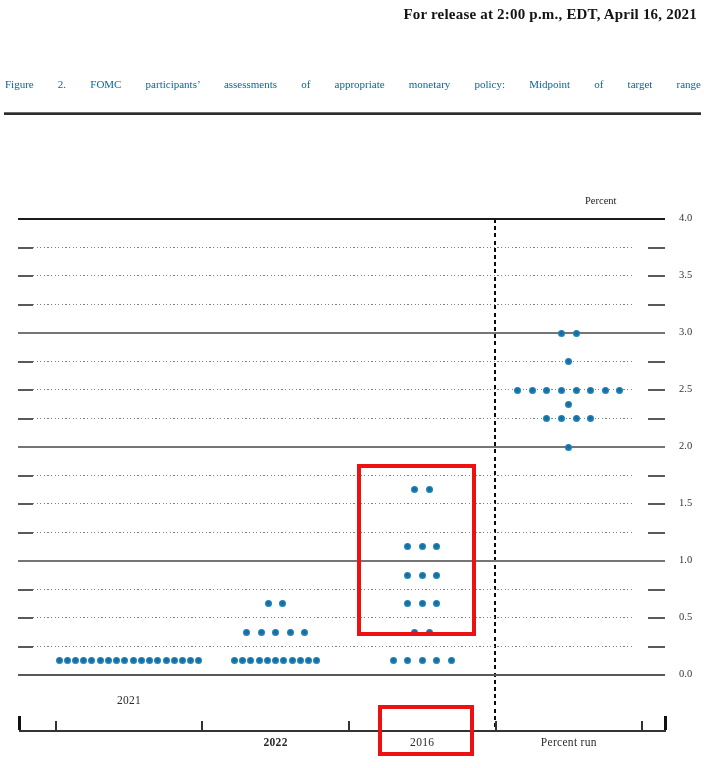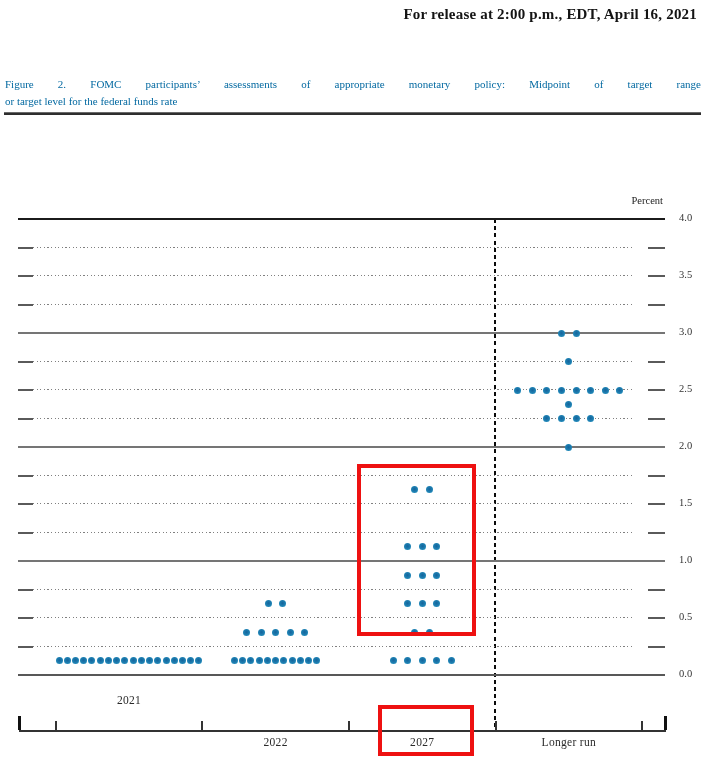--- a/index.html
+++ b/index.html
@@ -16,21 +16,21 @@
     top:76px;left:5px;width:696px;font-size:11px;line-height:16.5px;color:#0369a1;
   }
   #caption .cap1{text-align:justify;text-align-last:justify;}
   #caption .cap2{text-align:left;}
   #caption-rule{
     top:112px;left:4px;width:697px;height:3px;background:#2e2e2e;
     border-top:1px solid #6a6a6a;box-sizing:border-box;
   }
   #chart{top:0;left:0;width:704px;height:768px;}
   #percent-label{
-    top:195px;left:585px;width:78px;text-align:right;font-size:10.5px;color:#222;
+    top:195px;left:585px;width:78px;font-size:10.5px;color:#222;
   }
   .grid-solid{position:absolute;left:18px;width:647px;height:2px;}
   .grid-dot-mid{
     position:absolute;height:2px;
     background-image:repeating-linear-gradient(to right,#808080 0,#808080 1.3px,transparent 1.3px,transparent 3.6px);
     background-size:100% 1.3px;background-repeat:no-repeat;background-position:0 0;
   }
   .grid-dash-end{position:absolute;height:2px;background:#5a5a5a;}
   .ylabel{
     position:absolute;left:679px;width:28px;font-size:10.5px;color:#333;text-align:left;
@@ -49,21 +49,20 @@
   }
   .highlight-box{position:absolute;border:4px solid #ee1111;box-sizing:border-box;pointer-events:none;}
 </style>
 </head>
 <body>
 
 <div class="abs" id="release-line">For release at 2:00 p.m., EDT, April 16, 2021</div>
 
 <div class="abs" id="caption">
   <div class="cap1">Figure 2.  FOMC participants’ assessments of appropriate monetary policy:  Midpoint of target range</div>
-  <div class="cap2">or target level for the federal funds rate</div>
 </div>
 
 <div class="abs" id="caption-rule"></div>
 
 <div class="abs" id="chart">
   <div class="abs" id="percent-label">Percent</div>
   <div class="abs" id="separator-line"></div>
   <div class="abs" id="x-axis"></div>
   <div id="grid-layer">
       <div class="grid-solid" style="top: 674px; background: rgb(88, 88, 88);"></div>
@@ -192,21 +191,21 @@
     </div>
   <div id="xaxis-layer">
       <div class="x-tick" style="left: 54.7px; top: 721px; height: 9px;"></div>
       <div class="x-tick" style="left: 201.3px; top: 721px; height: 9px;"></div>
       <div class="x-tick" style="left: 347.9px; top: 721px; height: 9px;"></div>
       <div class="x-tick" style="left: 494.5px; top: 721px; height: 9px;"></div>
       <div class="x-tick" style="left: 641.1px; top: 721px; height: 9px;"></div>
       <div class="x-tick-end" style="left: 17.5px; top: 716px; height: 14px;"></div>
       <div class="x-tick-end" style="left: 663.8px; top: 716px; height: 14px;"></div>
       <div class="xlabel" style="left: 59px; top: 694px;">2021</div>
-      <div class="xlabel" style="left: 205.6px; top: 736px;">2022</div>
-      <div class="xlabel" style="left: 352.2px; top: 736px;">2027</div>
-      <div class="xlabel" style="left: 498.8px; top: 736px;">Longer run</div>
+      <div class="xlabel" style="left: 205.6px; top: 736px; font-weight: bold;">2022</div>
+      <div class="xlabel" style="left: 352.2px; top: 736px;">2016</div>
+      <div class="xlabel" style="left: 498.8px; top: 736px;">Percent run</div>
     </div>
   <div id="annot-layer">
       <div class="highlight-box" style="left: 357px; top: 464px; width: 119px; height: 172px; border-color: rgb(238, 17, 17);"></div>
       <div class="highlight-box" style="left: 378px; top: 705px; width: 96px; height: 51px; border-color: rgb(238, 17, 17);"></div>
     </div>
 </div>
 
 </body></html>

